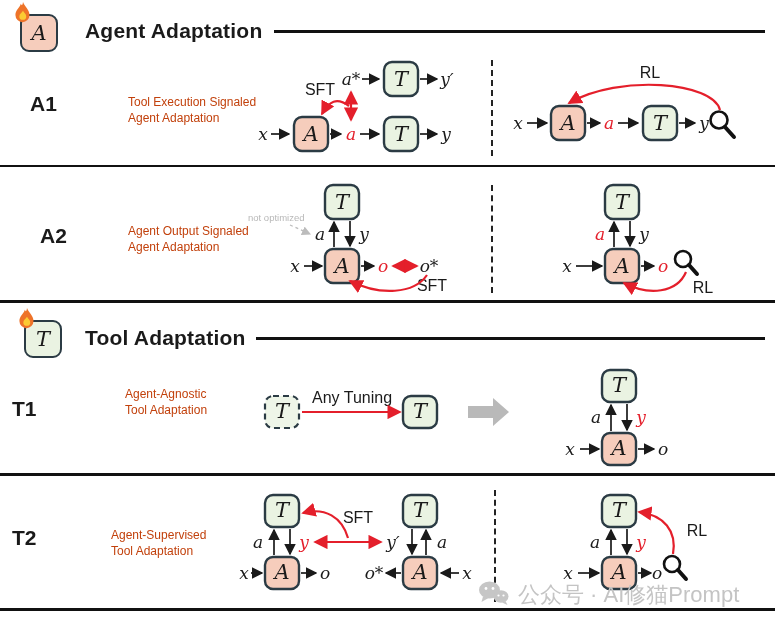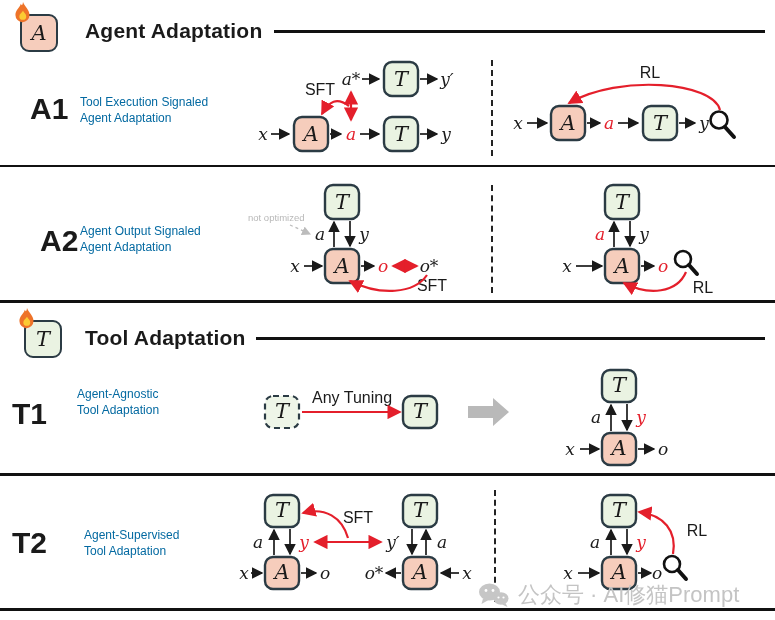--- a/index.html
+++ b/index.html
@@ -11,40 +11,40 @@
             display:flex;align-items:center;justify-content:center;
             font-family:"DejaVu Serif",serif;font-style:italic;font-size:21px;color:#1a1a1a;}
   .icon-box.agent{background:#f6cdbc;}
   .icon-box.tool{background:#eaf3e2;}
   .sec-title{position:absolute;font-size:21px;font-weight:bold;letter-spacing:.2px;}
   .sec-line{position:absolute;height:2.6px;background:#111;}
   
   .hr{position:absolute;left:0;right:0;background:#111;}
   .vdash{position:absolute;width:0;border-left:2px dashed #222;}
   
-  .row-id{position:absolute;font-size:30px;font-weight:bold;}
-  .row-desc{position:absolute;font-size:12px;line-height:1.3;color:#0369a1;}
+  .row-id{position:absolute;font-size:21px;font-weight:bold;}
+  .row-desc{position:absolute;font-size:12px;line-height:1.3;color:#c2410c;margin-left:48px;}
   
   svg{overflow:visible;}
   text{fill:#1a1a1a;}
   .mv{font-family:"DejaVu Serif",serif;font-style:italic;font-size:17px;}
   .mv.red{fill:#e41f2b;}
   .mbox{font-family:"DejaVu Serif",serif;font-style:italic;font-size:21px;}
   .lab{font-family:"Liberation Sans",sans-serif;font-size:16px;font-style:normal;}
   .gray-note{font-family:"Liberation Sans",sans-serif;font-size:9.5px;fill:#b8b8b8;}
   .abox{fill:#f6cdbc;stroke:#2b3b44;stroke-width:2.4;}
   .tbox{fill:#eaf3e2;stroke:#2b3b44;stroke-width:2.4;}
   .tbox.dashed{fill:#eef5e8;stroke-dasharray:6 4;stroke-width:2.2;}
   .k{stroke:#1a1a1a;stroke-width:1.7;fill:none;}
   .r{stroke:#e41f2b;stroke-width:2.2;fill:none;}
   .gdash{stroke:#bcbcbc;stroke-width:1.3;fill:none;stroke-dasharray:3 3;}
   .mag{stroke:#111;stroke-width:2.6;fill:none;}
   .maghandle{stroke:#111;stroke-width:4;stroke-linecap:round;}
   
-  .watermark{position:absolute;left:478px;top:580px;display:flex;align-items:center;gap:8px;
+  .watermark{position:absolute;left:478px;top:580px;display:flex;align-items:flex-start;gap:8px;
              color:#c4c4c4;font-size:22px;white-space:nowrap;}
 </style>
 </head>
 <body>
 
 <div class="canvas">
 
   <svg width="0" height="0" class="abs" aria-hidden="true">
     <defs>
       <marker id="ak" viewBox="0 0 8 8" refX="7" refY="4" markerWidth="7" markerHeight="7" orient="auto-start-reverse">
@@ -239,21 +239,21 @@
     </g>
     <text class="mv" x="30" y="90" text-anchor="middle">x</text>
     <line class="k" x1="40" y1="84" x2="59" y2="84" marker-end="url(#ak)"></line>
     <line class="k" x1="98" y1="84" x2="114" y2="84" marker-end="url(#ak)"></line>
     <text class="mv" x="123" y="90" text-anchor="middle">o</text>
   </svg>
 
   <div class="hr" style="top:473px;height:3px"></div>
 
   <div class="row-id" style="left:12px;top:526px">T2</div>
-  <div class="row-desc" style="left:84px;top:528px">
+  <div class="row-desc" style="left:63px;top:528px">
     <div>Agent-Supervised</div>
     <div>Tool Adaptation</div>
   </div>
 
   <svg class="abs" style="left:240px;top:487px" width="255" height="120">
 
     <g>
       <rect class="tbox" x="25" y="8" width="34" height="32" rx="8"></rect>
       <text class="mbox" x="42" y="30" text-anchor="middle">T</text>
     </g>

